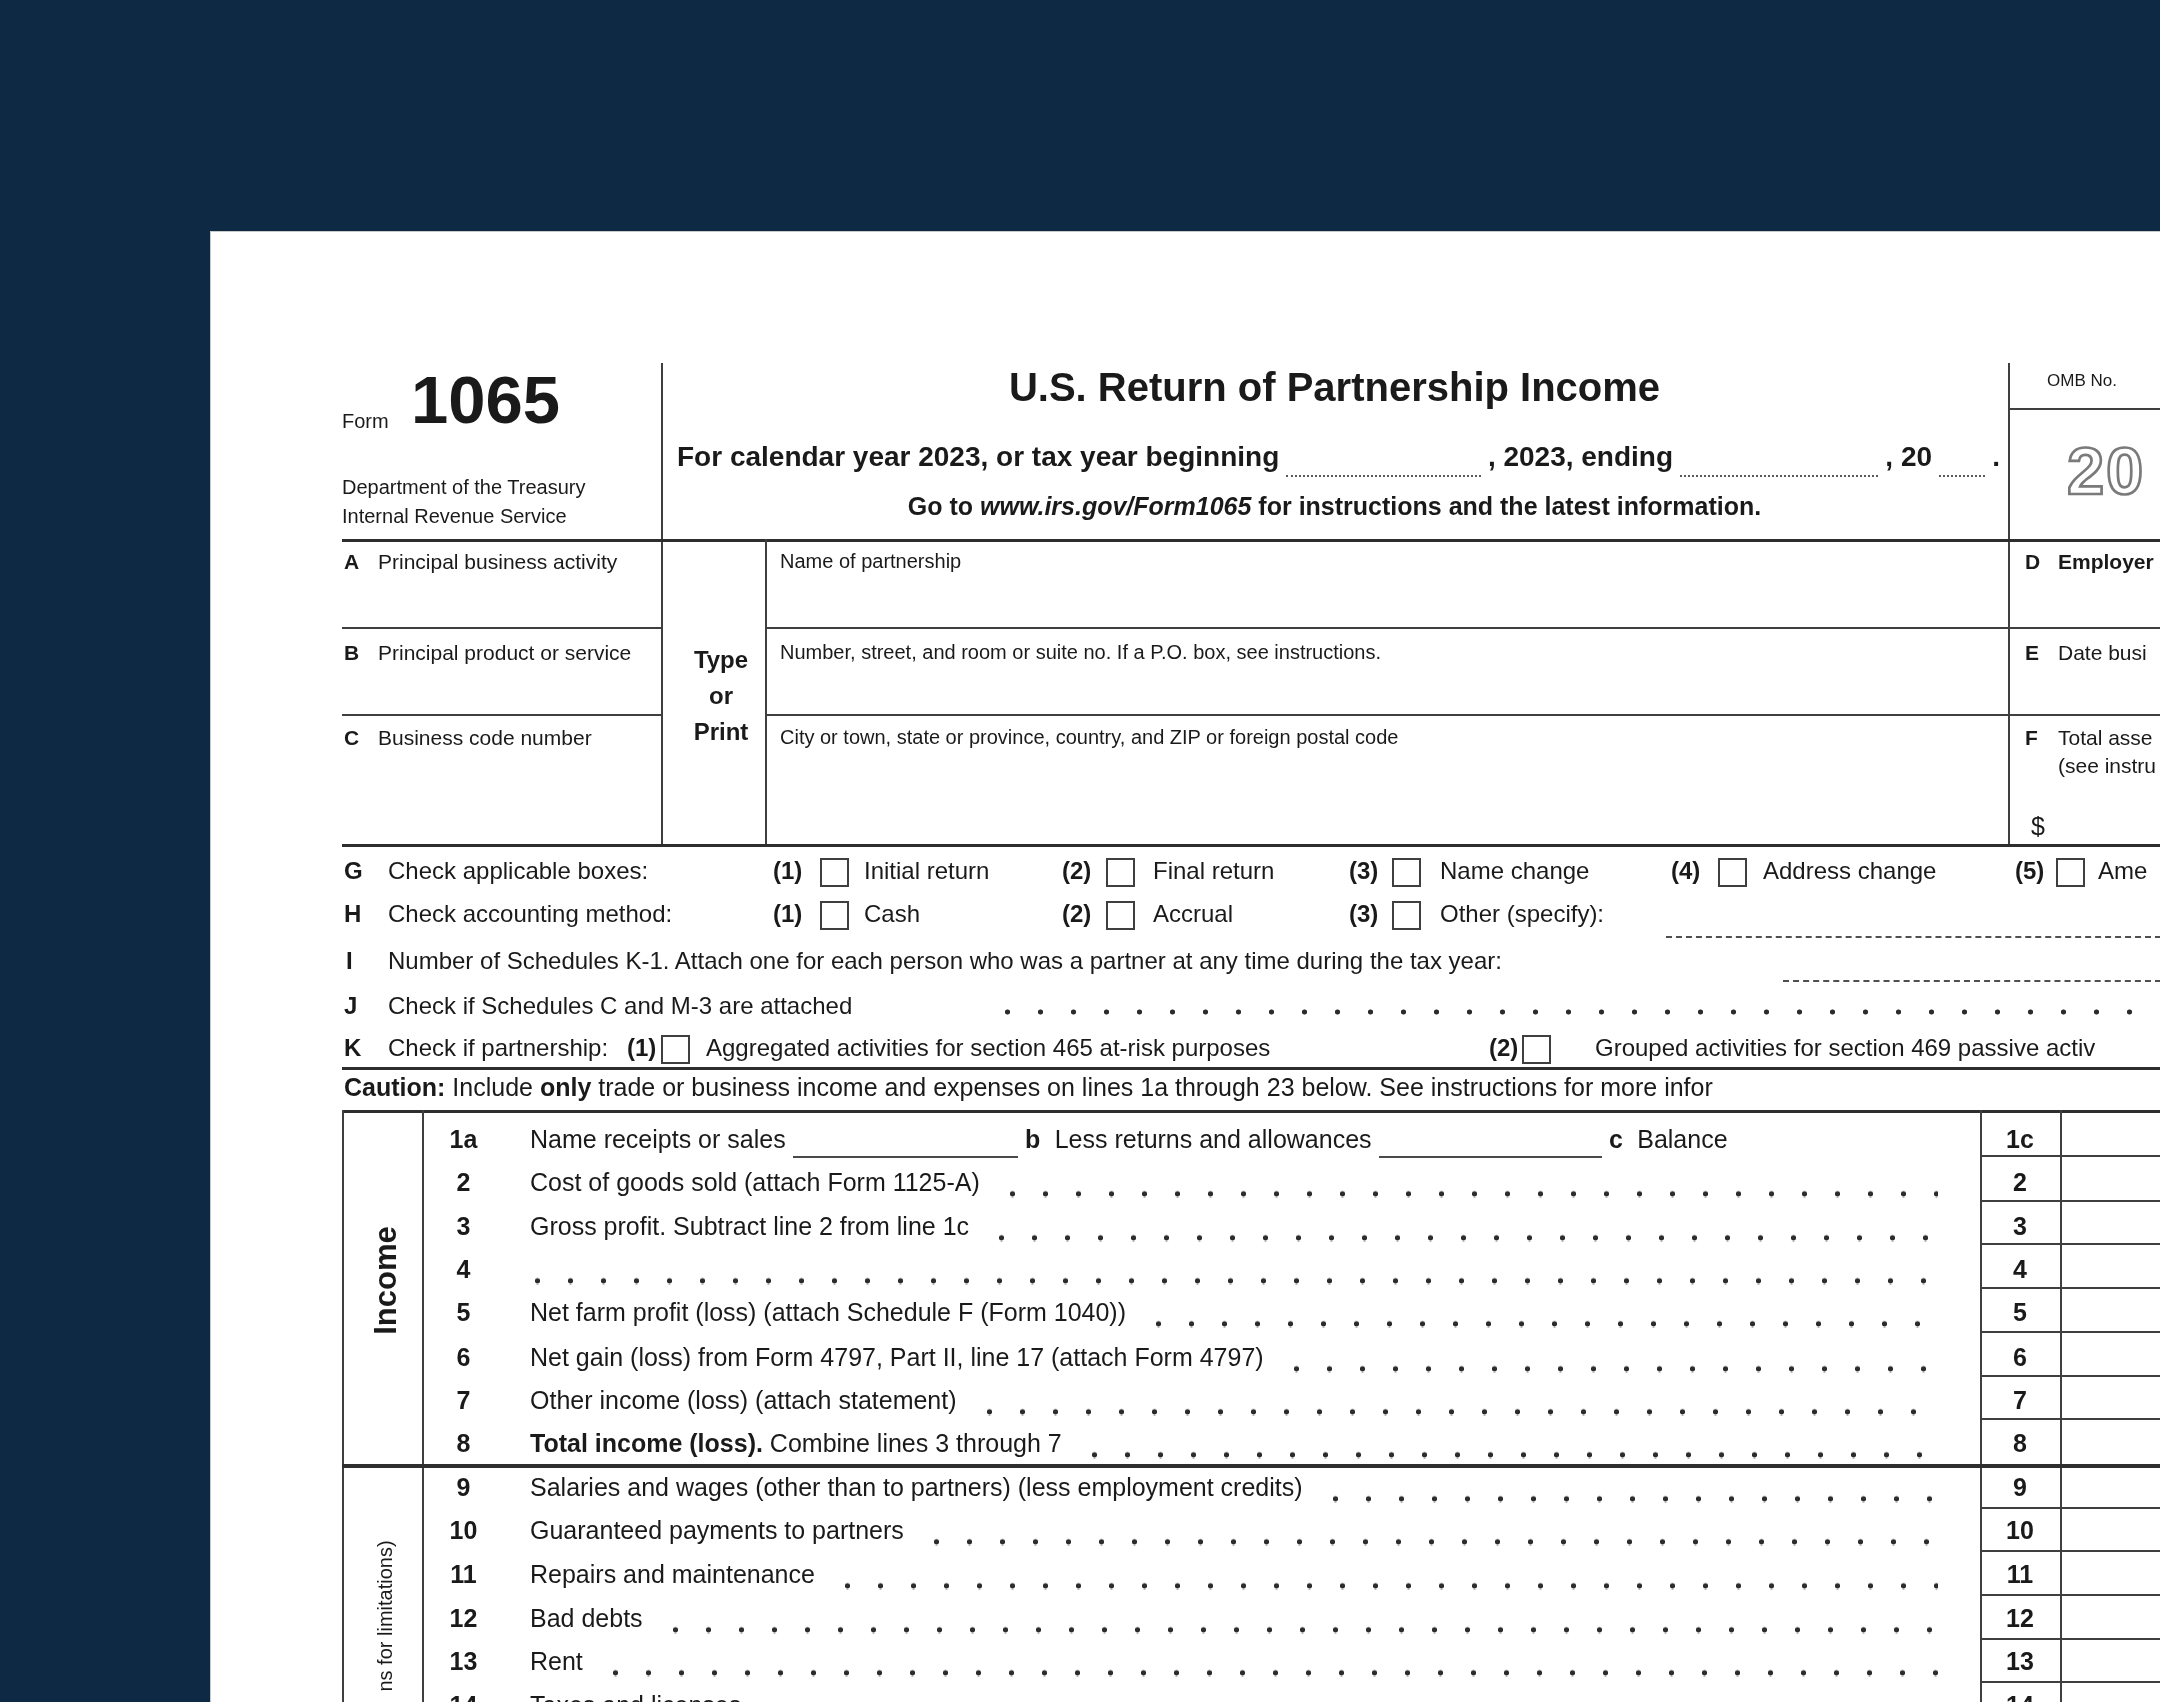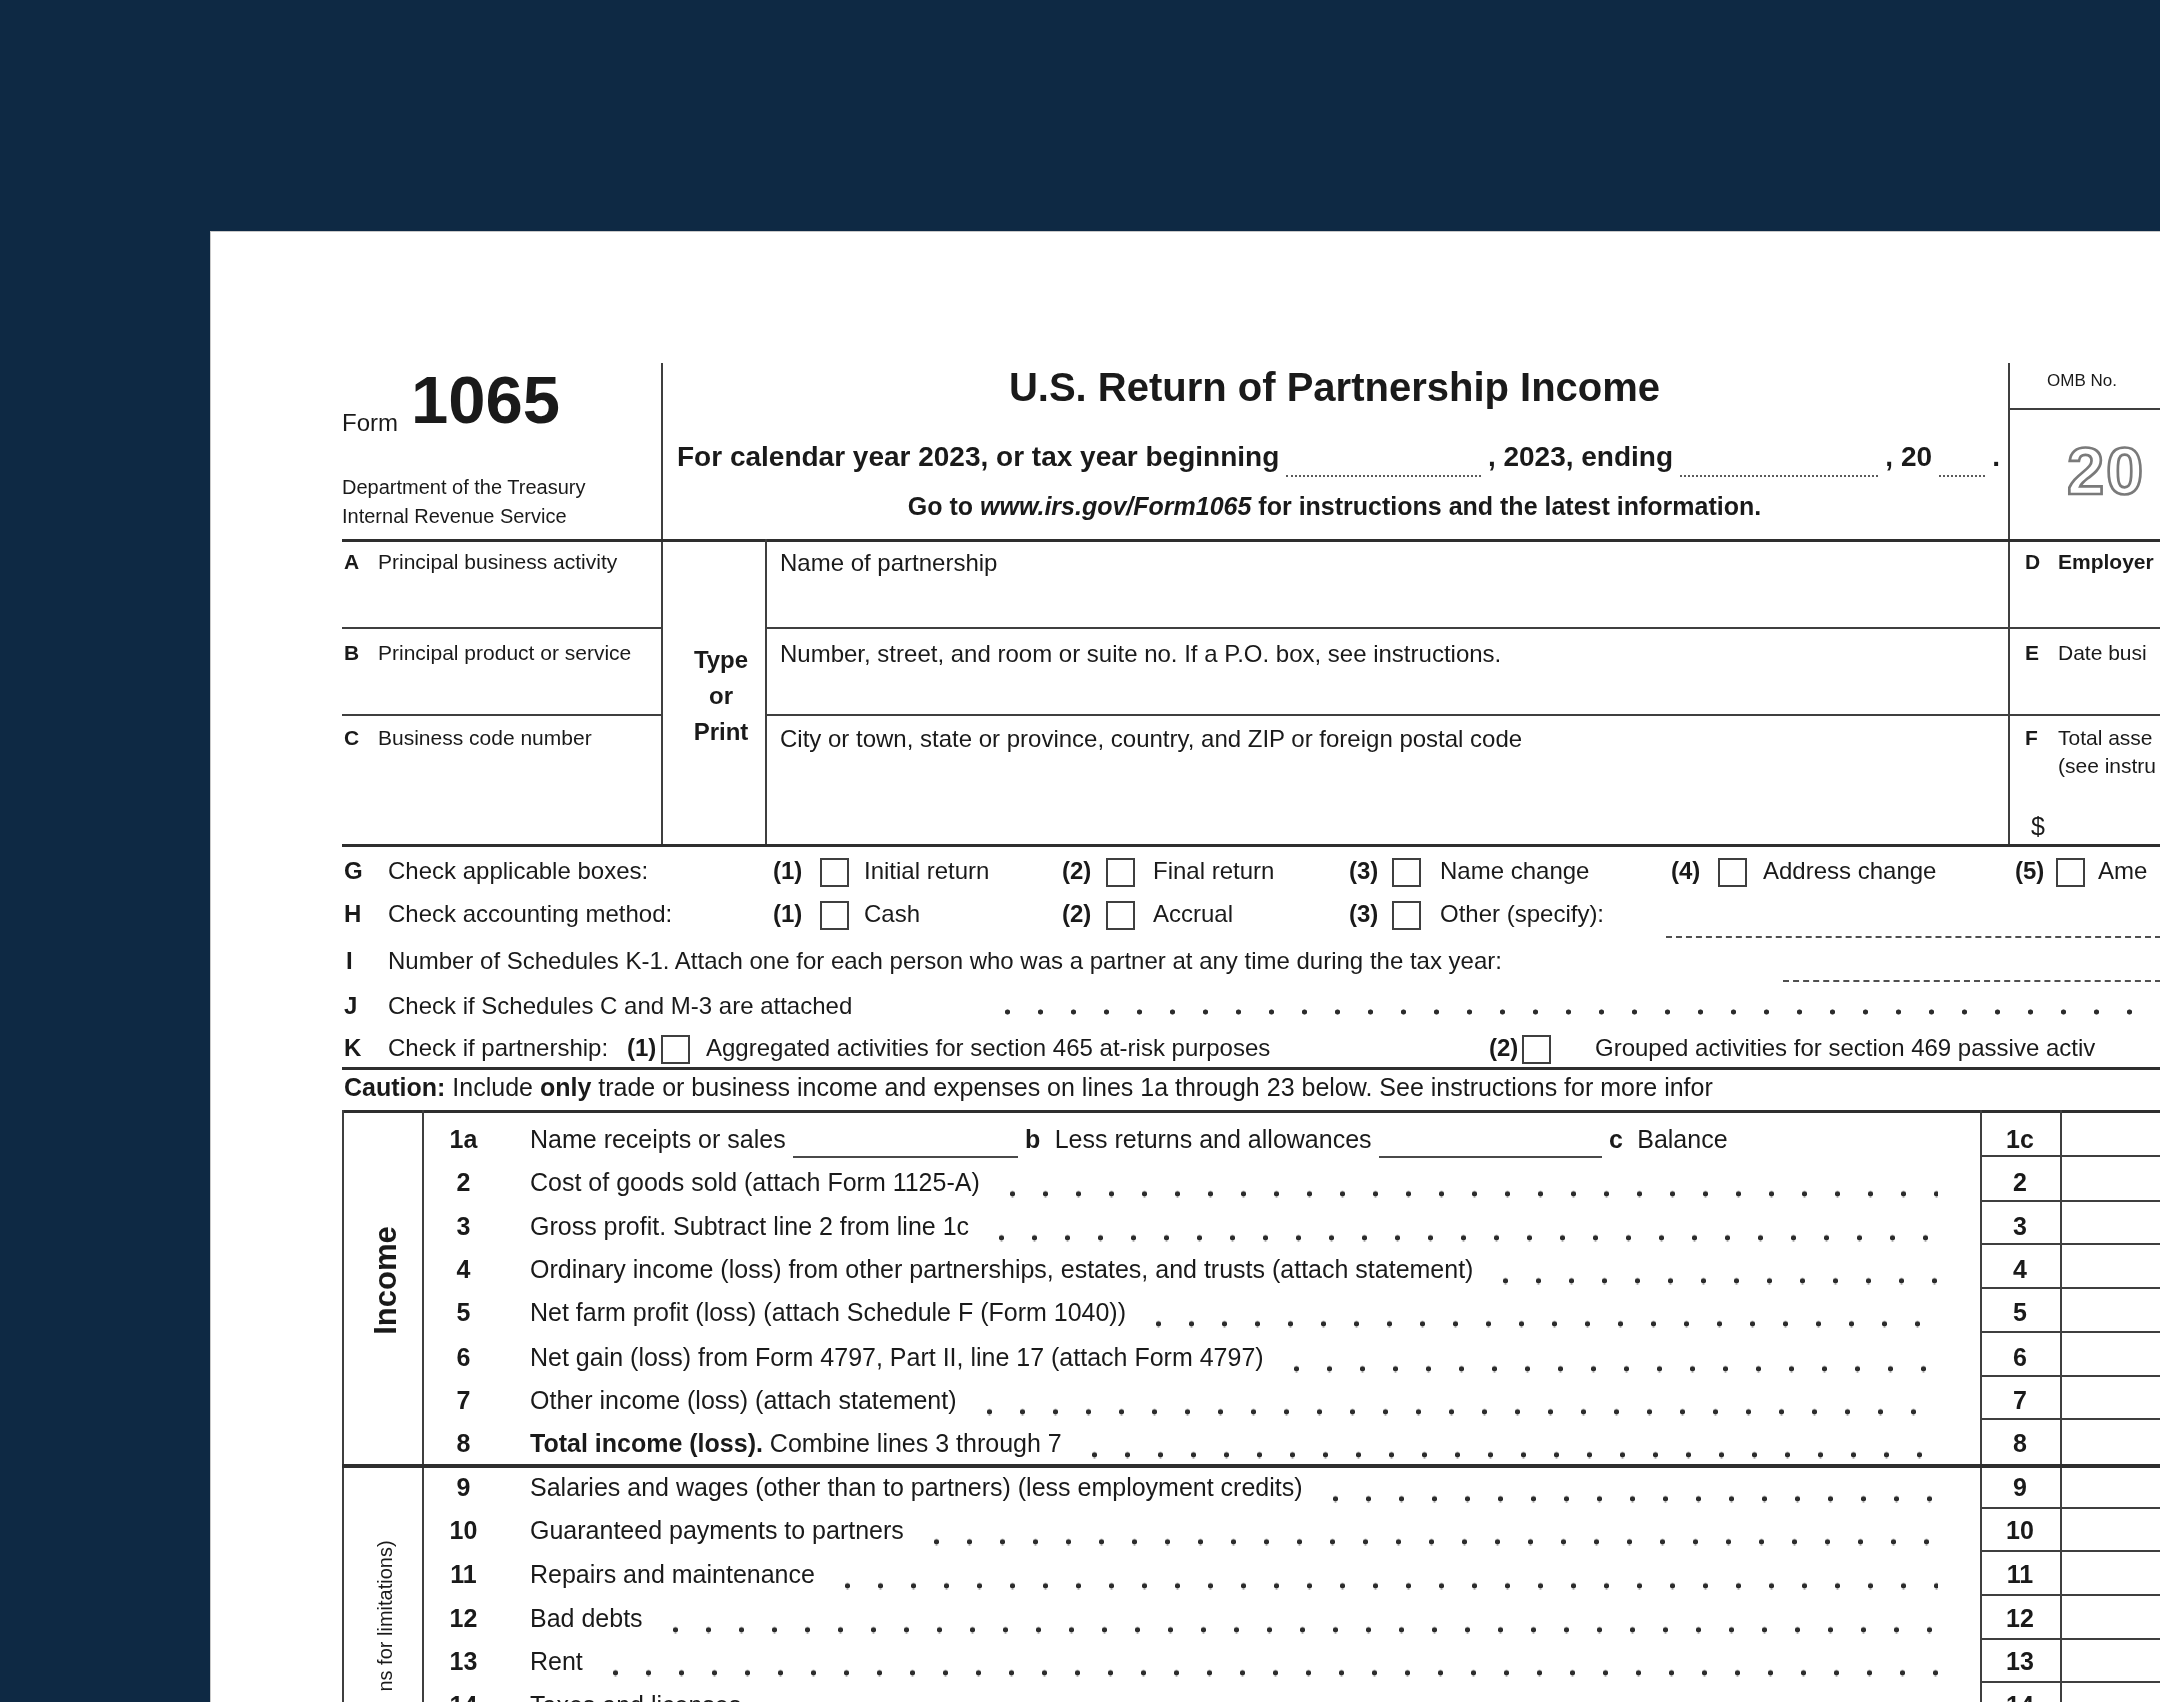--- a/index.html
+++ b/index.html
@@ -20,21 +20,21 @@
     overflow:hidden;
   }
   .abs{position:absolute;}
   .hline{position:absolute;background:#3f3f3f;height:1.8px;}
   .hline.thick{height:2.7px;background:#2e2e2e;}
   .vline{position:absolute;background:#3f3f3f;width:1.8px;}
   .b{font-weight:bold;}
   .i{font-style:italic;}
   .t22{font-size:20px;line-height:1.15;}
   .t23{font-size:21px;line-height:1.1;}
-  .t24{font-size:24px;line-height:1.1;}
+  .t24{font-size:20px;line-height:1.1;}
   .t26{font-size:17px;line-height:1.1;}
   .t27{font-size:24px;line-height:1.1;}
   .t28{font-size:25px;line-height:1.1;}
   .t34{font-size:31px;line-height:1.1;}
   .t44{font-size:40px;line-height:1.1;}
   .t74{font-size:67px;line-height:1;}
   .nowrap{white-space:nowrap;}
   .cb{
     position:absolute;width:29px;height:29px;top:0;
     border:2.7px solid #3f3f3f;background:#fff;box-sizing:border-box;
@@ -239,21 +239,20 @@
       </div>
       <div class="numbox-label" style="top: 929px;">2</div>
       <div class="income-row" style="top: 973px;">
         <span class="rownum">3</span>
         <span class="rowtext">Gross profit. Subtract line 2 from line 1c</span>
         <span class="dotlead"></span>
       </div>
       <div class="numbox-label" style="top: 973px;">3</div>
       <div class="income-row" style="top: 1016px;">
         <span class="rownum">4</span>
-        <span class="rowtext">Ordinary income (loss) from other partnerships, estates, and trusts (attach statement)</span>
         <span class="dotlead"></span>
       </div>
       <div class="numbox-label" style="top: 1016px;">4</div>
       <div class="income-row" style="top: 1059px;">
         <span class="rownum">5</span>
         <span class="rowtext">Net farm profit (loss) (attach Schedule F (Form 1040))</span>
         <span class="dotlead"></span>
       </div>
       <div class="numbox-label" style="top: 1059px;">5</div>
       <div class="income-row" style="top: 1104px;">

